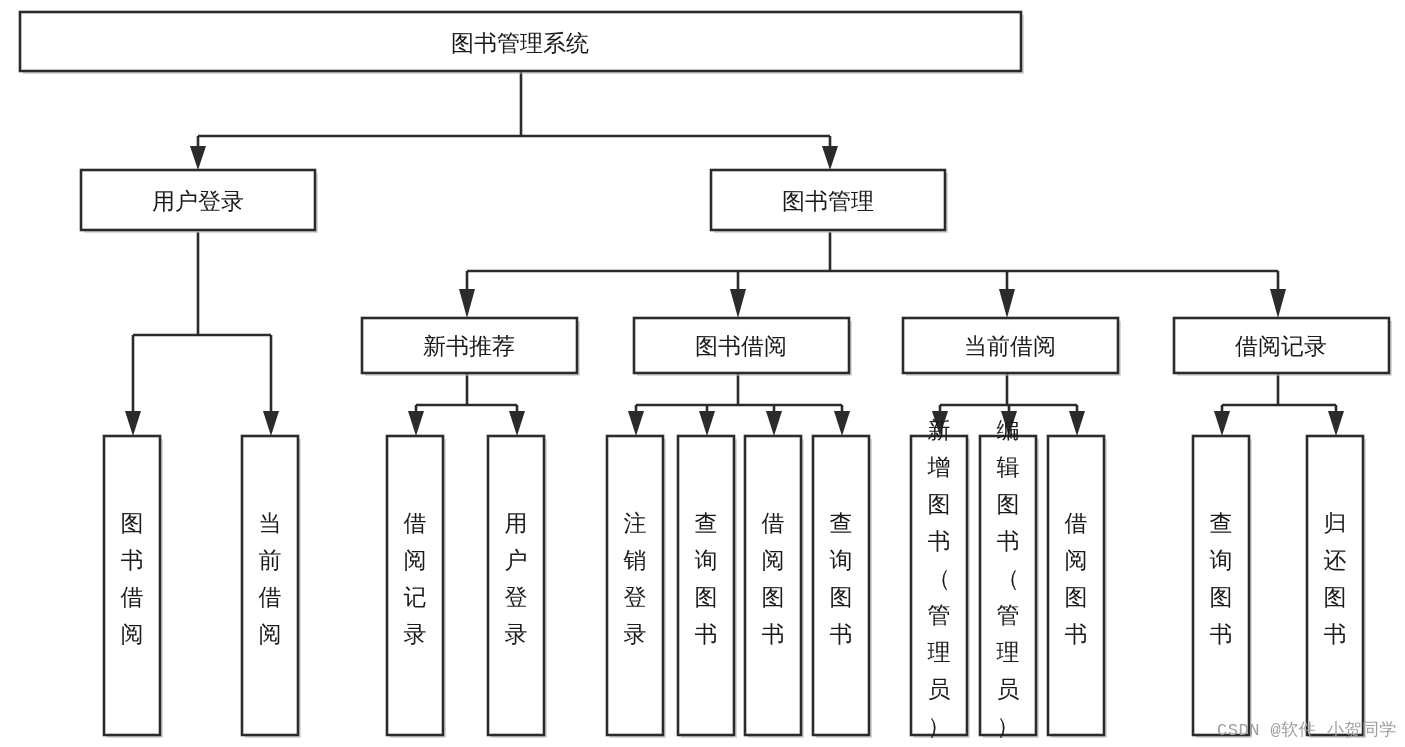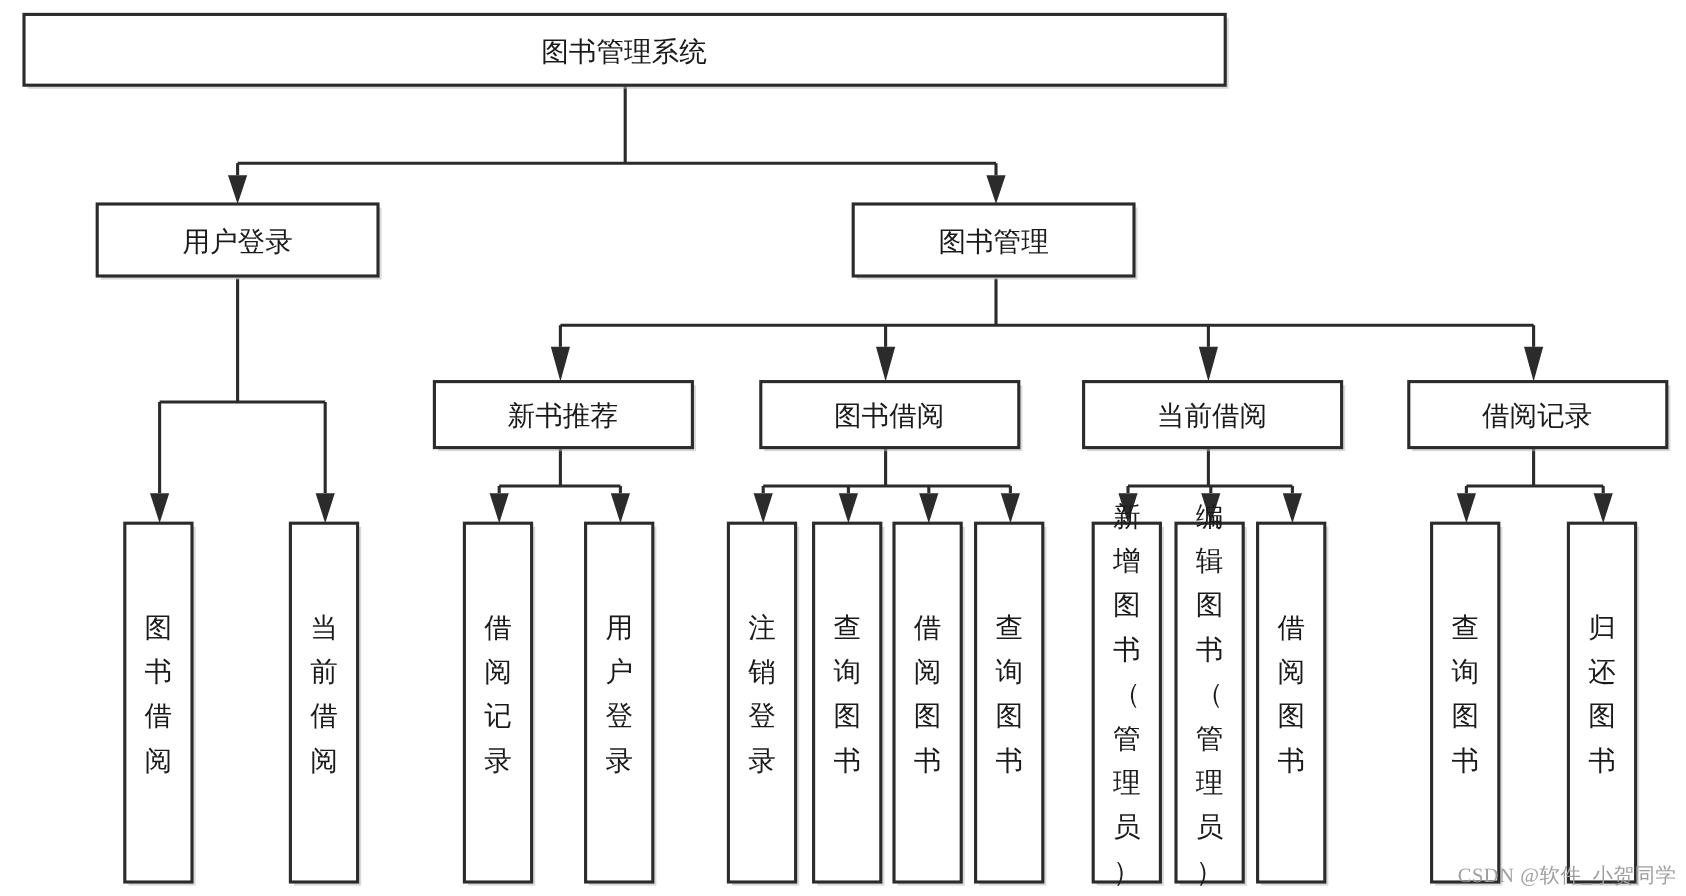--- a/index.html
+++ b/index.html
@@ -48,21 +48,21 @@
     stroke-linecap: butt;
   }
   .arrow-head {
     fill: #2b2b2b;
     stroke: none;
   }
   .watermark {
     position: absolute;
     right: 8px;
     bottom: 6px;
-    font-family: Liberation Serif, serif;
+    font-family: Liberation Mono, monospace;
     font-size: 17px;
     color: #9e9e9e;
     letter-spacing: 0.5px;
     white-space: nowrap;
     pointer-events: none;
   }
 </style>
 </head>
 <body>
 

